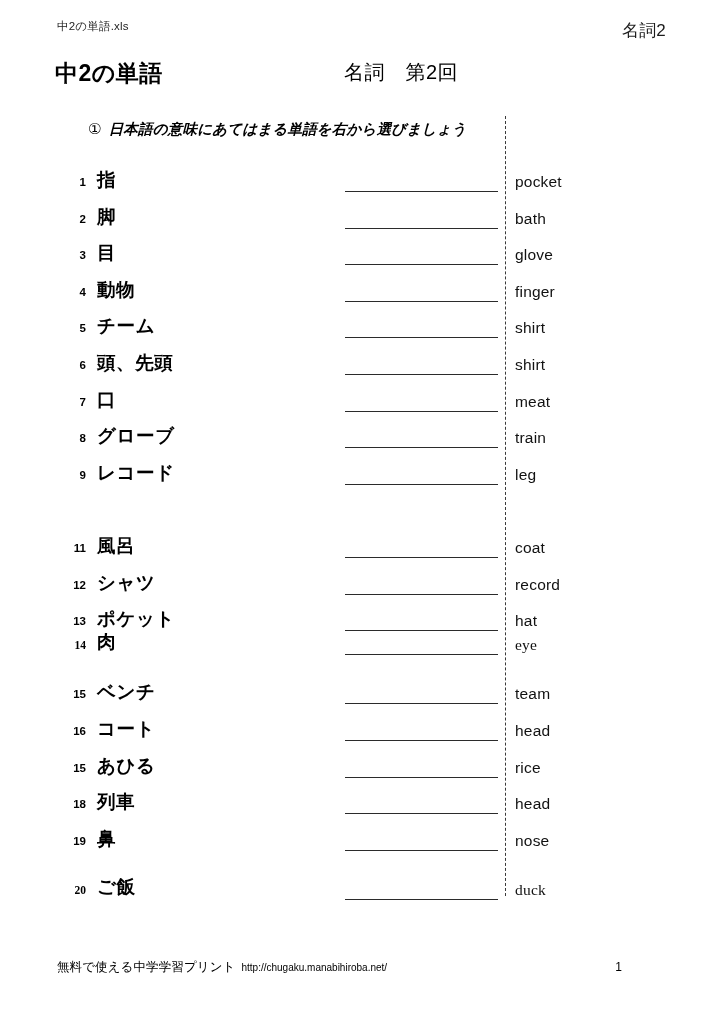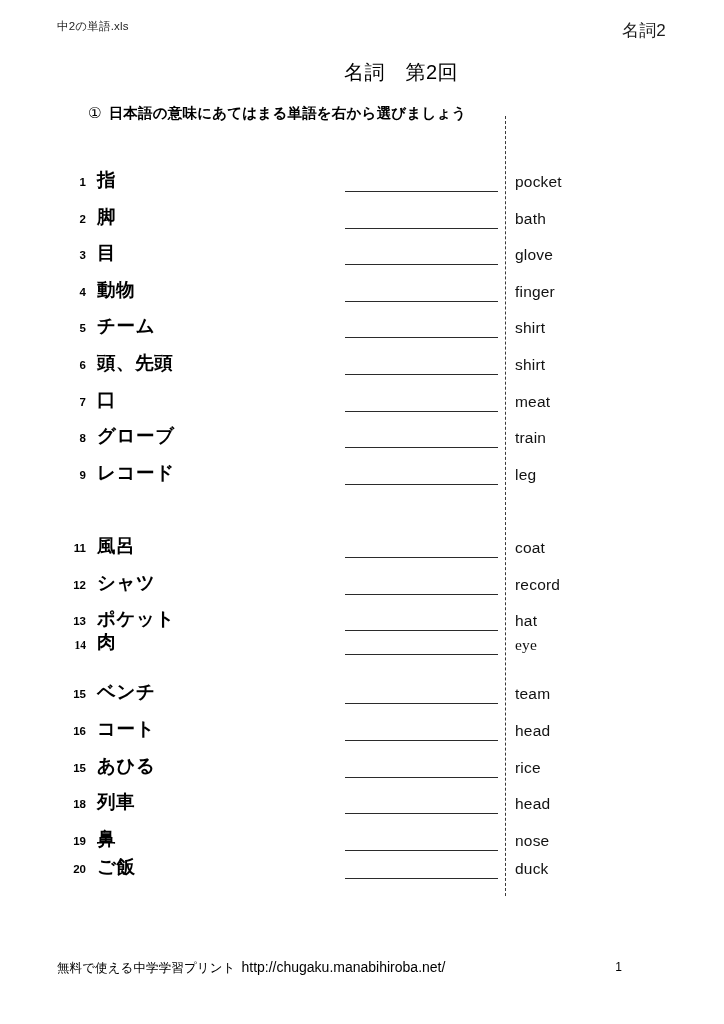--- a/index.html
+++ b/index.html
@@ -73,26 +73,27 @@
     font-weight: normal;
     letter-spacing: .5px;
     color: #000;
     white-space: nowrap;
   }
 
   
   .instruction {
     position: absolute;
     left: 88px;
-    top: 104px;
+    top: 120px;
     font-size: 14.5px;
     font-weight: bold;
     letter-spacing: .2px;
     color: #000;
     white-space: nowrap;
+    font-style: italic;
   }
   .instruction .marker { margin-right: 7px; font-weight: normal; font-size: 15px; }
 
   
   .divider {
     position: absolute;
     left: 505px;
     top: 116px;
     width: 0;
     height: 780px;
@@ -159,21 +160,21 @@
   .footer-text {
     position: absolute;
     left: 57px;
     top: 959px;
     font-size: 12.5px;
     letter-spacing: .1px;
     color: #000;
     white-space: nowrap;
   }
   .footer-url {
-    font-size: 14px;
+    font-size: 10px;
     letter-spacing: 0;
     margin-left: 6px;
   }
   .footer-page {
     position: absolute;
     right: 62px;
     top: 960px;
     font-size: 12px;
     color: #000;
     text-align: right;
@@ -182,20 +183,21 @@
 </head>
 <body>
 
 <div class="page">
 
   <div class="run-head">
     <div class="run-head-left">中2の単語.xls</div>
     <div class="run-head-right">名詞2</div>
   </div>
 
+  <div class="title-main">中2の単語</div>
   <div class="title-sub">名詞　第2回</div>
 
   <div class="instruction">
     <span class="marker">①</span><span>日本語の意味にあてはまる単語を右から選びましょう</span>
   </div>
 
   <div class="divider"></div>
 
   <div class="rows" id="rows-root">
       <div class="row" style="top: 166px;">
@@ -299,21 +301,21 @@
         <div class="row-jp">列車</div>
         <div class="row-blank"></div>
         <div class="row-en">head</div>
       </div>
       <div class="row" style="top: 824.8px;">
         <div class="row-num">19</div>
         <div class="row-jp">鼻</div>
         <div class="row-blank"></div>
         <div class="row-en">nose</div>
       </div>
-      <div class="row" style="top: 853px;">
+      <div class="row" style="top: 874px; font-family: Liberation Serif, serif;">
         <div class="row-num">20</div>
         <div class="row-jp">ご飯</div>
         <div class="row-blank"></div>
         <div class="row-en">duck</div>
       </div>
     </div>
 
   <div class="footer-text">
     <span>無料で使える中学学習プリント</span><span class="footer-url">http://chugaku.manabihiroba.net/</span>
   </div>

